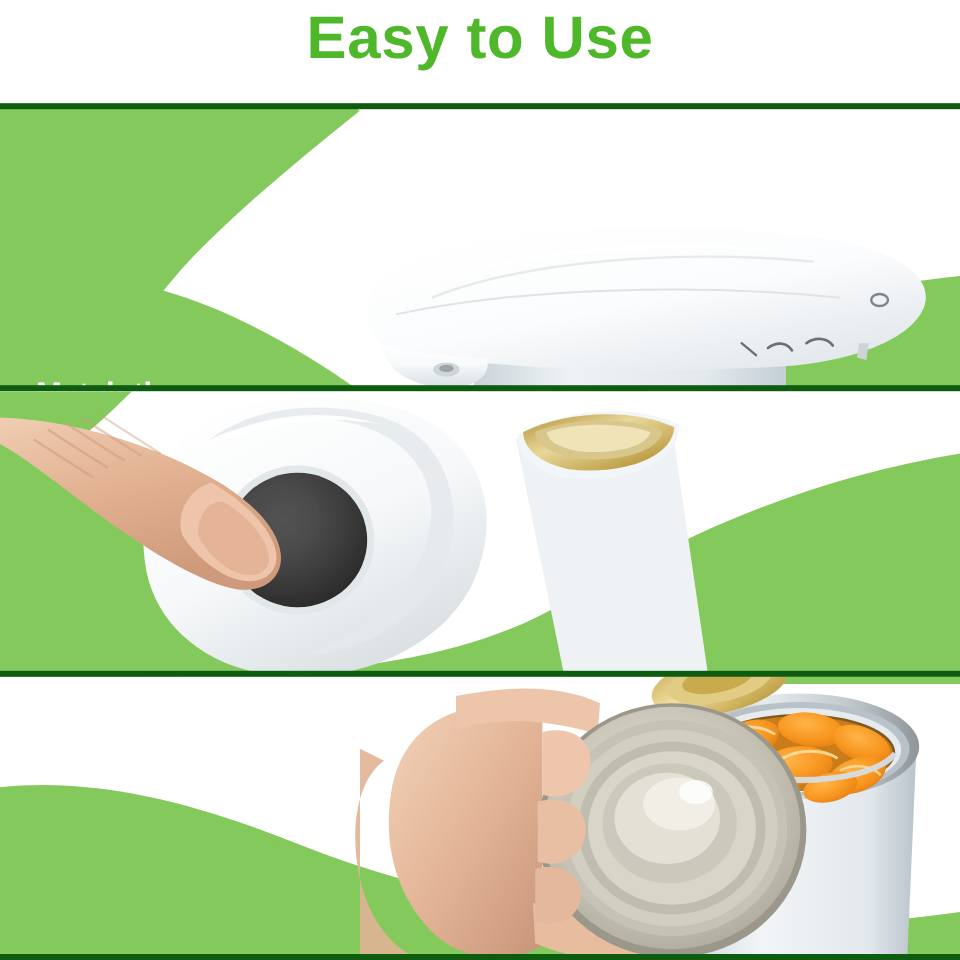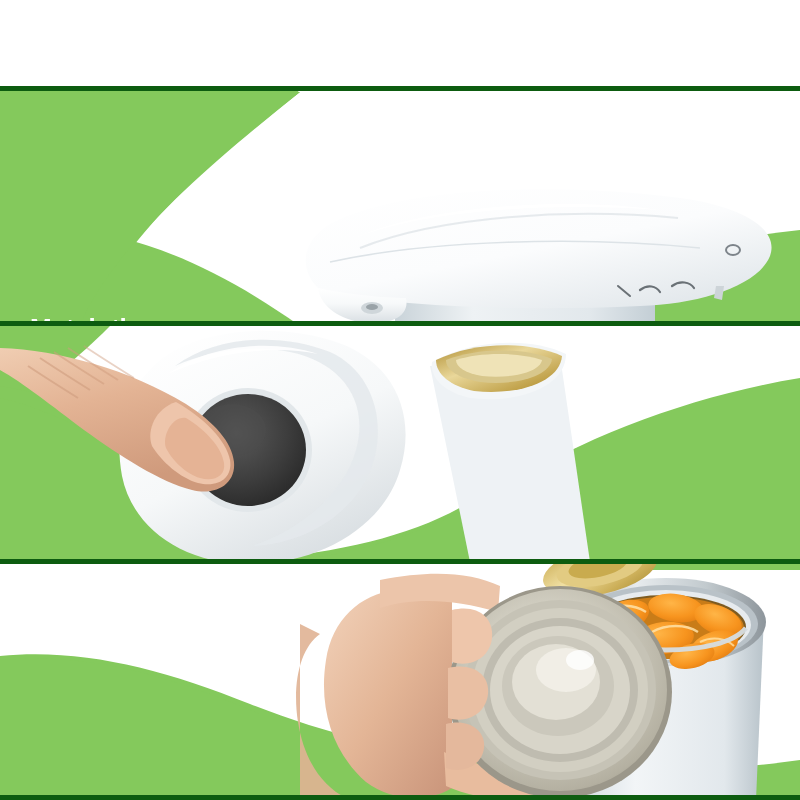--- a/index.html
+++ b/index.html
@@ -31,20 +31,23 @@
 
   .caption{position:absolute;z-index:30;font-weight:bold;font-size:26px;
            line-height:32px;letter-spacing:-0.2px;white-space:pre-line;}
   #caption-1{left:30px;top:222px;color:#ffffff;}
 </style>
 </head>
 <body>
 
 <div id="infographic">
 
+  <div class="header">
+    <div class="title">Easy to Use</div>
+  </div>
 
   <div class="divider" id="divider-top"></div>
 
   <div class="panel" id="panel-1">
     <svg class="panel-svg" viewBox="0 0 800 236" preserveAspectRatio="none">
       <defs>
         <linearGradient id="p1body" x1="0" y1="0" x2="0" y2="1">
           <stop offset="0" stop-color="#ffffff"></stop>
           <stop offset="0.45" stop-color="#f7f9fa"></stop>
           <stop offset="1" stop-color="#d9dfe3"></stop>

